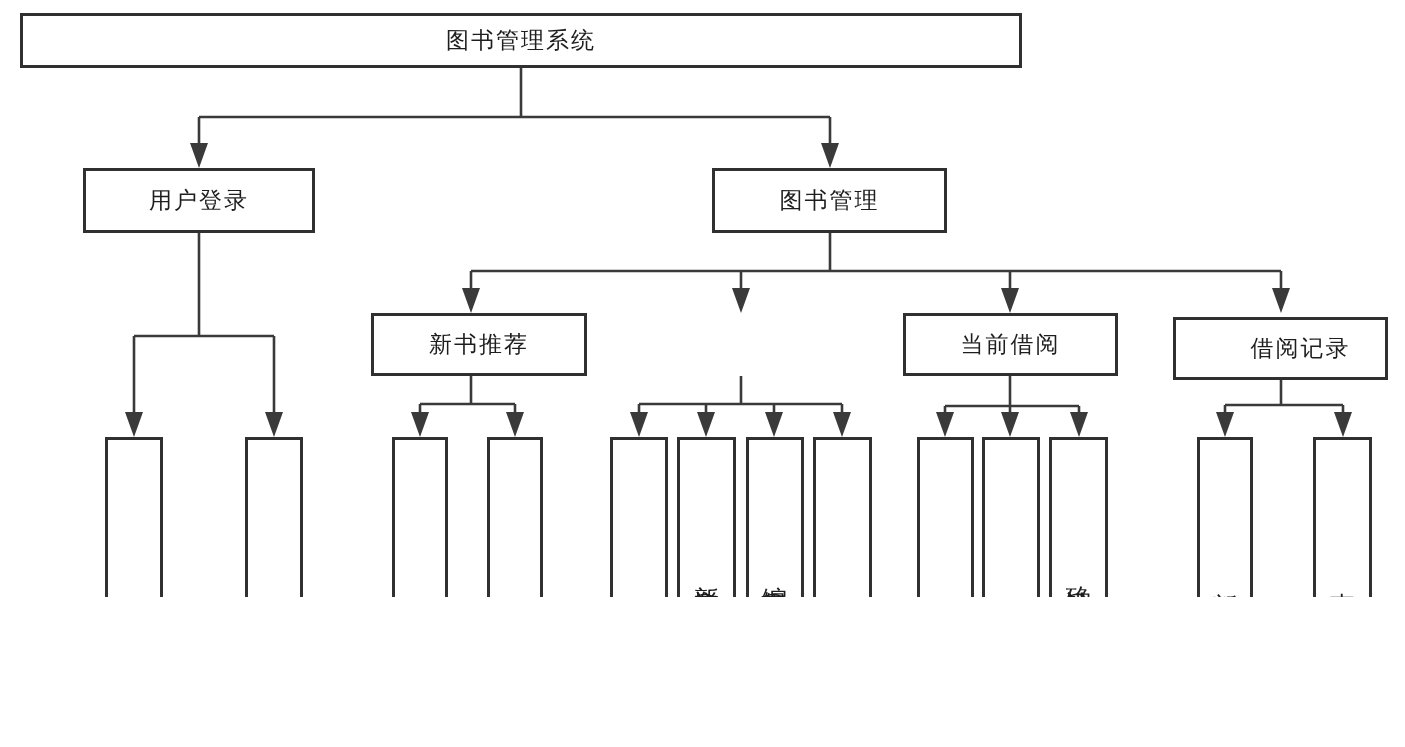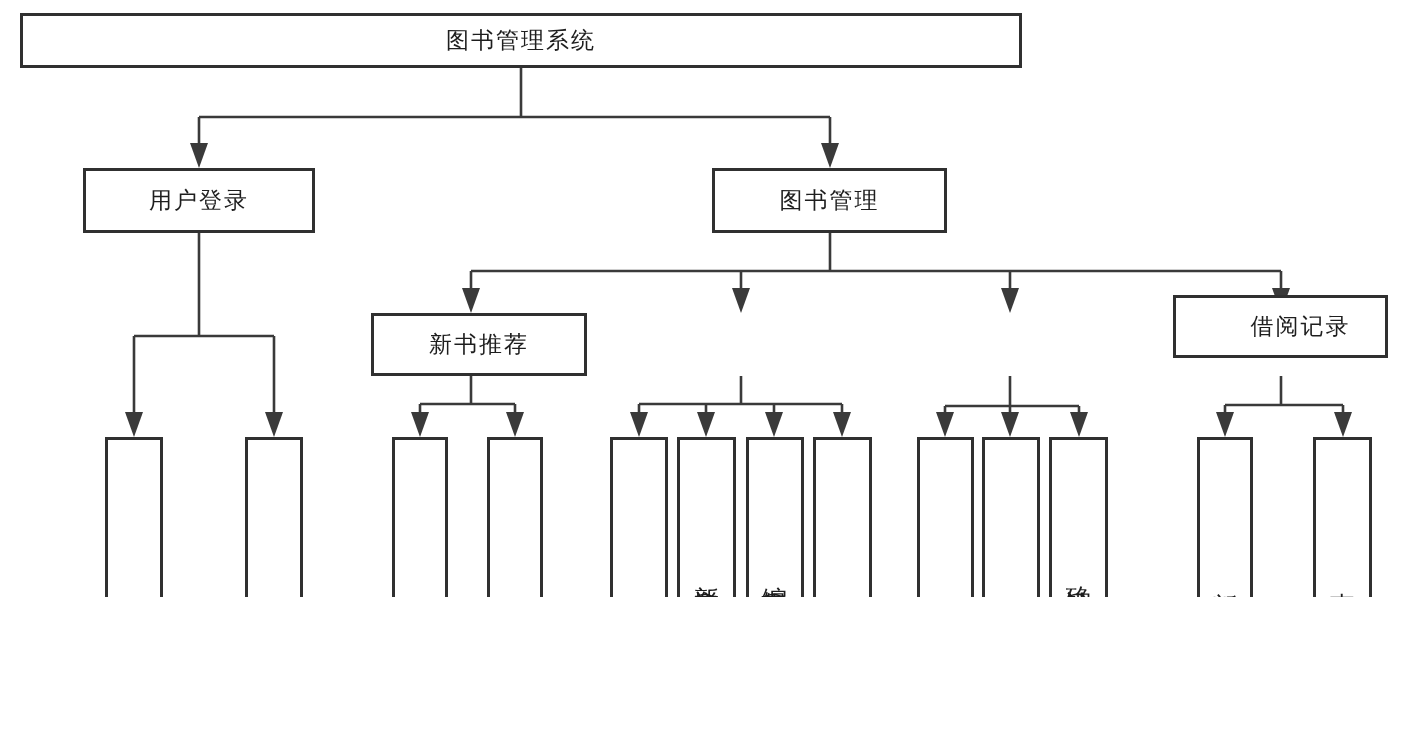--- a/index.html
+++ b/index.html
@@ -104,21 +104,24 @@
   <div class="node" style="left:83px; top:168px; width:232px; height:65px;">
     <span class="hlabel">用户登录</span>
   </div>
   <div class="node" style="left:712px; top:168px; width:235px; height:65px;justify-content:center;">
     <span class="hlabel">图书管理</span>
   </div>
 
   <div class="node" style="left:371px; top:313px; width:216px; height:63px;">
     <span class="hlabel">新书推荐</span>
   </div>
-  <div class="node" style="left:1173px; top:295px; width:215px; height:63px;padding-left:40px;">
+  <div class="node" style="left:903px; top:313px; width:215px; height:63px;">
+    <span class="hlabel">当前借阅</span>
+  </div>
+  <div class="node" style="left:1173px; top:317px; width:215px; height:63px;padding-left:40px;">
     <span class="hlabel">借阅记录</span>
   </div>
 
   <div class="node" style="left:105px; top:437px; width:58px; height:300px;">
     <span class="vlabel">用户登录</span>
   </div>
   <div class="node" style="left:245px; top:437px; width:58px; height:300px;">
     <span class="vlabel">注销登录</span>
   </div>
 

